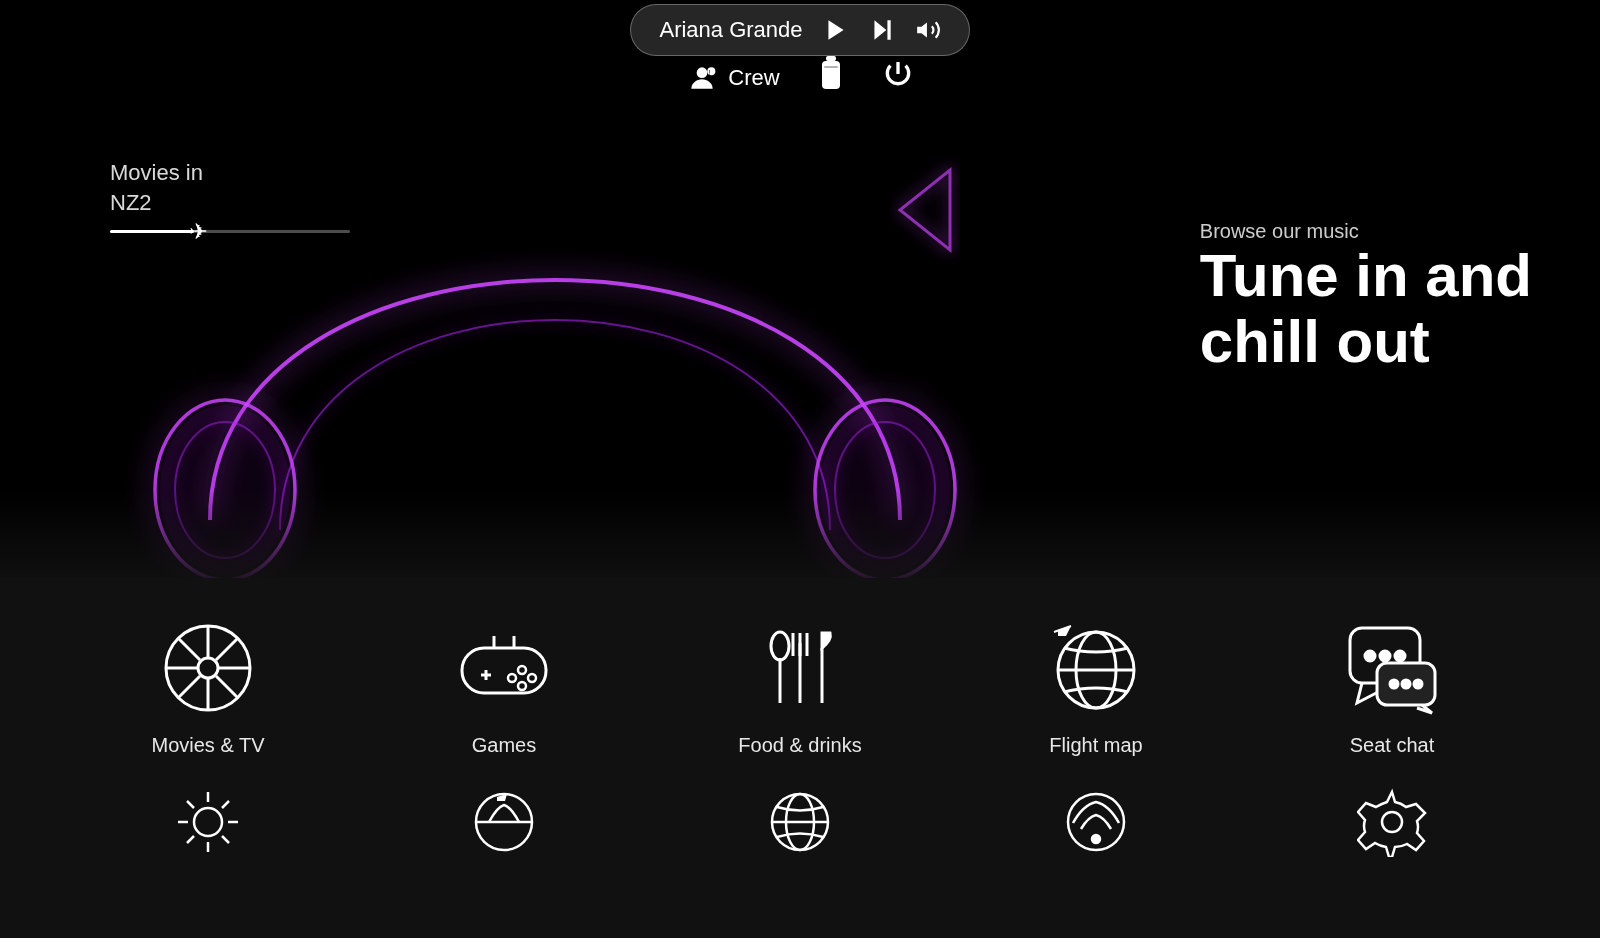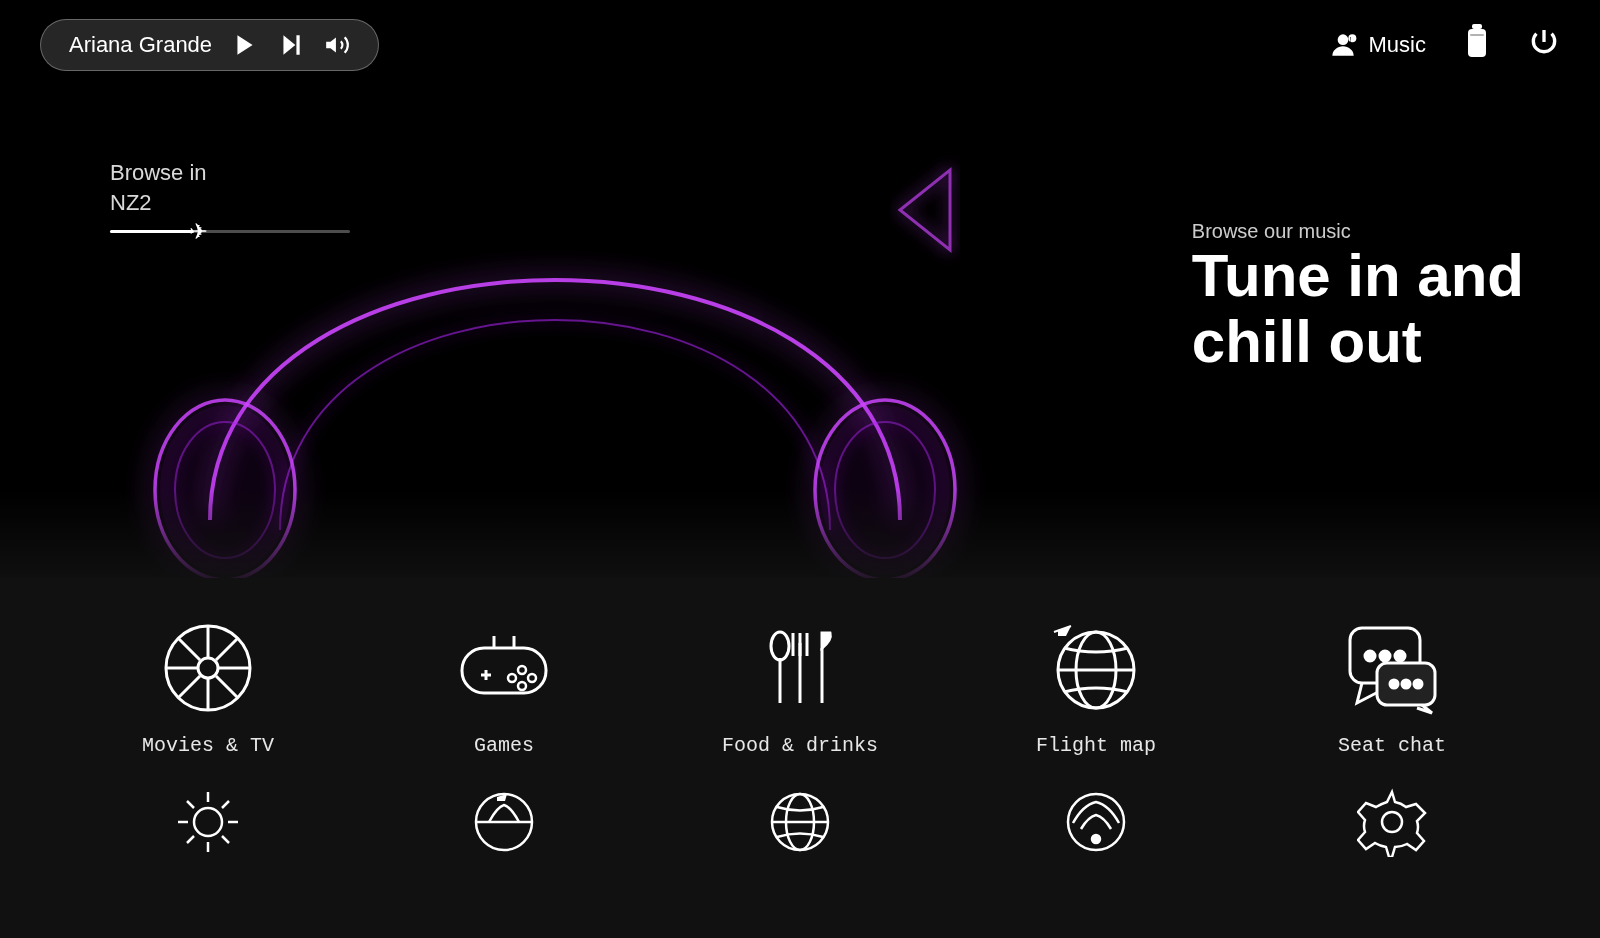--- a/index.html
+++ b/index.html
@@ -17,20 +17,21 @@
     
     .top-bar {
       position: absolute;
       top: 0; left: 0; right: 0;
       height: 90px;
       display: flex;
       align-items: center;
       justify-content: space-between;
       padding: 4px 40px;
       z-index: 10;
+      flex-direction: column;
     }
 
     .music-player {
       display: flex;
       align-items: center;
       background: rgba(255,255,255,0.15);
       border: 1px solid rgba(255,255,255,0.3);
       border-radius: 40px;
       padding: 12px 28px;
       gap: 20px;
@@ -151,21 +152,21 @@
       top: 50%;
       transform: translateY(-50%);
       font-size: 22px;
       color: #fff;
     }
 
     
     .promo {
       position: absolute;
       top: 220px;
-      right: 76px;
+      right: 68px;
       text-align: left;
       z-index: 5;
     }
 
     .promo-sub {
       font-size: 20px;
       color: rgba(255,255,255,0.8);
       font-weight: 300;
     }
 
@@ -184,21 +185,20 @@
       right: 0;
       background: #111;
       height: 360px;
     }
 
     .menu-row-1 {
       display: flex;
       align-items: flex-start;
       justify-content: flex-end;
       padding: 40px 60px 20px 60px;
-      font-family: Liberation Mono, monospace;
     }
 
     .menu-item {
       display: flex;
       flex-direction: column;
       align-items: center;
       gap: 16px;
       cursor: pointer;
       flex: 1;
     }
@@ -291,21 +291,21 @@
   </div>
 
   <div class="top-right">
     <button class="crew-btn">
       <svg width="32" height="32" viewBox="0 0 24 24" fill="white">
         <circle cx="12" cy="8" r="4"></circle>
         <path d="M4,20 C4,16 8,13 12,13 C16,13 20,16 20,20"></path>
         <circle cx="19" cy="7" r="3" fill="white"></circle>
         <text x="17" y="10" font-size="5" fill="black">!</text>
       </svg>
-      <span>Music</span>
+      <span>Crew</span>
     </button>
     <button class="top-icon-btn">
       <svg width="30" height="36" viewBox="0 0 30 36" fill="white">
         <rect x="10" y="0" width="10" height="5" rx="2"></rect>
         <rect x="6" y="5" width="18" height="28" rx="4"></rect>
         <rect x="8" y="10" width="14" height="2" rx="1" fill="rgba(0,0,0,0.3)"></rect>
       </svg>
     </button>
     <button class="top-icon-btn">
       <svg width="32" height="32" viewBox="0 0 24 24" fill="none" stroke="white" stroke-width="2.5">
@@ -346,21 +346,21 @@
     <ellipse cx="805" cy="490" rx="70" ry="90" fill="none" stroke="#cc44ff" stroke-width="3.5" filter="url(#glow2)" opacity="0.85"></ellipse>
     <ellipse cx="805" cy="490" rx="50" ry="68" fill="none" stroke="#aa22ee" stroke-width="2" filter="url(#glow)" opacity="0.5"></ellipse>
 
     <path d="M820,210 L870,170 L870,250 Z" fill="none" stroke="#cc44ff" stroke-width="3" filter="url(#glow)" opacity="0.7"></path>
 
     <ellipse cx="145" cy="490" rx="65" ry="85" fill="rgba(160,30,220,0.08)"></ellipse>
     <ellipse cx="805" cy="490" rx="65" ry="85" fill="rgba(160,30,220,0.08)"></ellipse>
   </svg>
 
   <div class="flight-info">
-    <div class="landing-label">Browse in</div>
+    <div class="landing-label">Movies in</div>
     <div class="flight-code">NZ2</div>
     <div class="flight-progress">
       <div class="progress-line">
         <div class="progress-fill"></div>
         <span class="plane-icon">✈</span>
       </div>
     </div>
   </div>
 </div>
 

